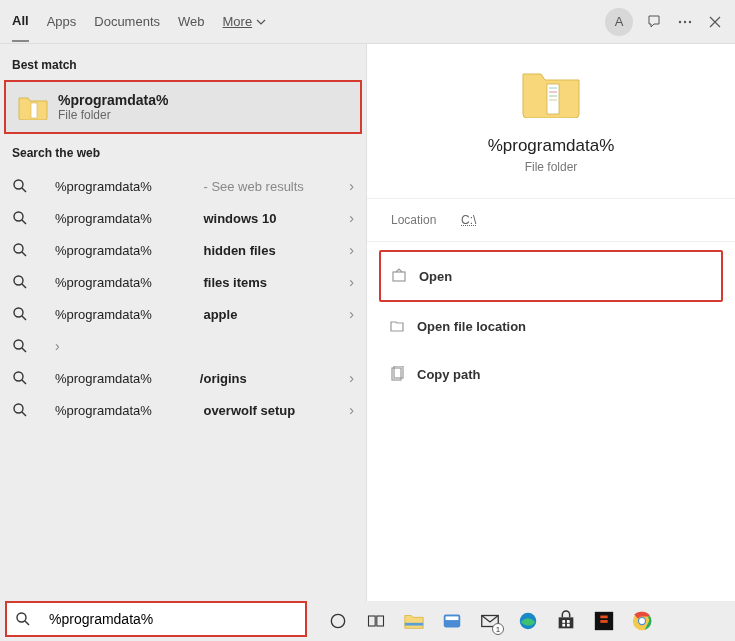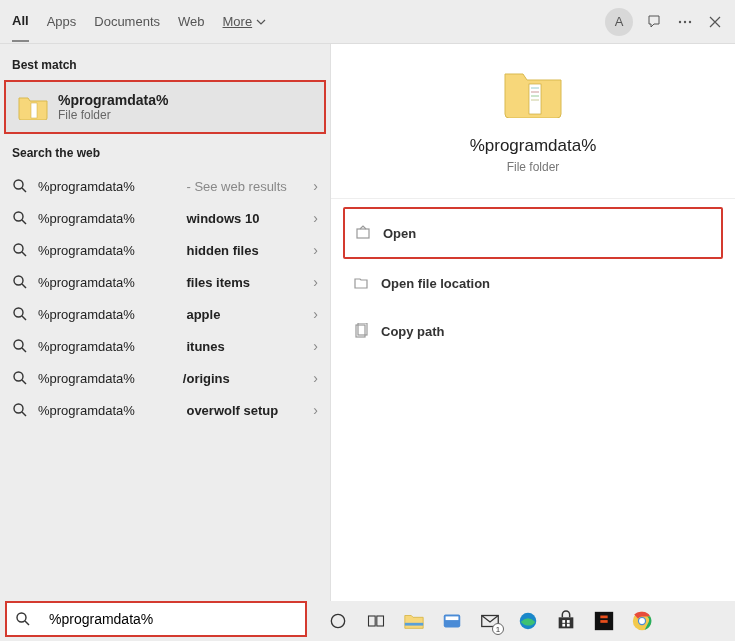--- a/index.html
+++ b/index.html
@@ -10,33 +10,33 @@
   .tabs { display: flex; gap: 18px; align-items: center; flex: 1; }
   .tab { font-size: 13px; color: #555; cursor: pointer; padding: 12px 0; }
   .tab.active { color: #222; font-weight: 600; border-bottom: 2px solid #888; }
   .more-tab { display: flex; align-items: center; gap: 4px; text-decoration: underline; }
   .header-right { display: flex; align-items: center; gap: 14px; }
   .avatar { width: 28px; height: 28px; border-radius: 50%; background: #d8d8d8; display: flex; align-items: center; justify-content: center; font-size: 13px; color: #555; }
   .header-icon { width: 16px; height: 16px; color: #555; cursor: pointer; }
   
   
   .main { display: flex; height: calc(100% - 44px - 40px); }
-  .left { width: 330px; padding: 8px 0 0 0; overflow-y: auto; }
+  .left { width: 366px; padding: 8px 0 0 0; overflow-y: auto; }
   .right { flex: 1; background: #fff; border-left: 1px solid #e0e0e0; }
   
   .section-label { font-size: 12px; font-weight: 600; color: #222; padding: 6px 12px; }
   
   .best-match-item { display: flex; align-items: center; padding: 10px 12px; background: #e4e4e4; border: 2px solid #d43a2f; margin: 2px 4px 6px 4px; }
   .folder-icon-sm { width: 30px; height: 26px; margin-right: 10px; flex-shrink: 0; }
   .bm-text { display: flex; flex-direction: column; }
   .bm-title { font-size: 14px; font-weight: 600; color: #222; }
   .bm-sub { font-size: 12px; color: #666; }
   
   .web-list { padding: 4px 0; }
-  .web-item { display: flex; align-items: center; padding: 8px 12px; cursor: pointer; }
+  .web-item { display: flex; align-items: center; padding: 8px 12px; cursor: pointer; gap: 17px; }
   .search-glyph { width: 16px; height: 16px; margin-right: 10px; flex-shrink: 0; color: #333; }
   .web-text { flex: 1; font-size: 13px; color: #222; }
   .web-text .suffix { font-weight: 600; margin-left: 48px; }
   .web-text .hint { color: #888; }
   .chev { color: #888; font-size: 14px; }
   
   
   .preview-top { padding: 22px 0 24px 0; text-align: center; border-bottom: 1px solid #eee; }
   .folder-icon-lg { width: 60px; height: 52px; margin: 0 auto 14px auto; }
   .preview-title { font-size: 17px; color: #222; margin-bottom: 4px; }
@@ -148,21 +148,20 @@
             <line x1="10" y1="10" x2="14" y2="14" stroke="#333" stroke-width="1.4"></line>
           </svg>
   <span class="web-text">%programdata% <span class="suffix">apple</span><span class="hint"></span></span>
   <span class="chev">›</span>
         </div>
         <div class="web-item">
           <svg class="search-glyph" viewBox="0 0 16 16">
             <circle cx="6.5" cy="6.5" r="4.5" fill="none" stroke="#333" stroke-width="1.4"></circle>
             <line x1="10" y1="10" x2="14" y2="14" stroke="#333" stroke-width="1.4"></line>
           </svg>
-  <span class="web-text">%programdata% <span class="suffix">itunes</span><span class="hint"></span></span>
   <span class="chev">›</span>
         </div>
         <div class="web-item">
           <svg class="search-glyph" viewBox="0 0 16 16">
             <circle cx="6.5" cy="6.5" r="4.5" fill="none" stroke="#333" stroke-width="1.4"></circle>
             <line x1="10" y1="10" x2="14" y2="14" stroke="#333" stroke-width="1.4"></line>
           </svg>
   <span class="web-text">%programdata%<span class="suffix">/origins</span><span class="hint"></span></span>
   <span class="chev">›</span>
         </div>
@@ -183,20 +182,24 @@
           <path d="M2 8 h18 l4 6 h34 v34 a4 4 0 0 1 -4 4 h-48 a4 4 0 0 1 -4 -4 z" fill="#f7d77a" stroke="#d9b94f"></path>
           <rect x="26" y="18" width="12" height="30" fill="#fff" stroke="#c9a93e" stroke-width="0.7"></rect>
           <line x1="28" y1="22" x2="36" y2="22" stroke="#9cc" stroke-width="1"></line>
           <line x1="28" y1="26" x2="36" y2="26" stroke="#c99" stroke-width="1"></line>
           <line x1="28" y1="30" x2="36" y2="30" stroke="#9c9" stroke-width="1"></line>
           <line x1="28" y1="34" x2="36" y2="34" stroke="#cc9" stroke-width="1"></line>
         </svg>
       <div class="preview-title">%programdata%</div>
       <div class="preview-sub">File folder</div>
     </div>
+    <div class="location-row">
+      <div class="location-label">Location</div>
+      <div class="location-val">C:\</div>
+    </div>
     <div class="actions">
 
     <div class="action-item boxed">
           <svg class="action-icon" viewBox="0 0 16 16">
             <rect x="2" y="4" width="12" height="9" fill="none" stroke="#999" stroke-width="1.2"></rect>
             <path d="M5 4 L8 1 L11 4" fill="none" stroke="#999" stroke-width="1.2"></path>
           </svg>
           <span>Open</span>
         </div>
         <div class="action-item">

